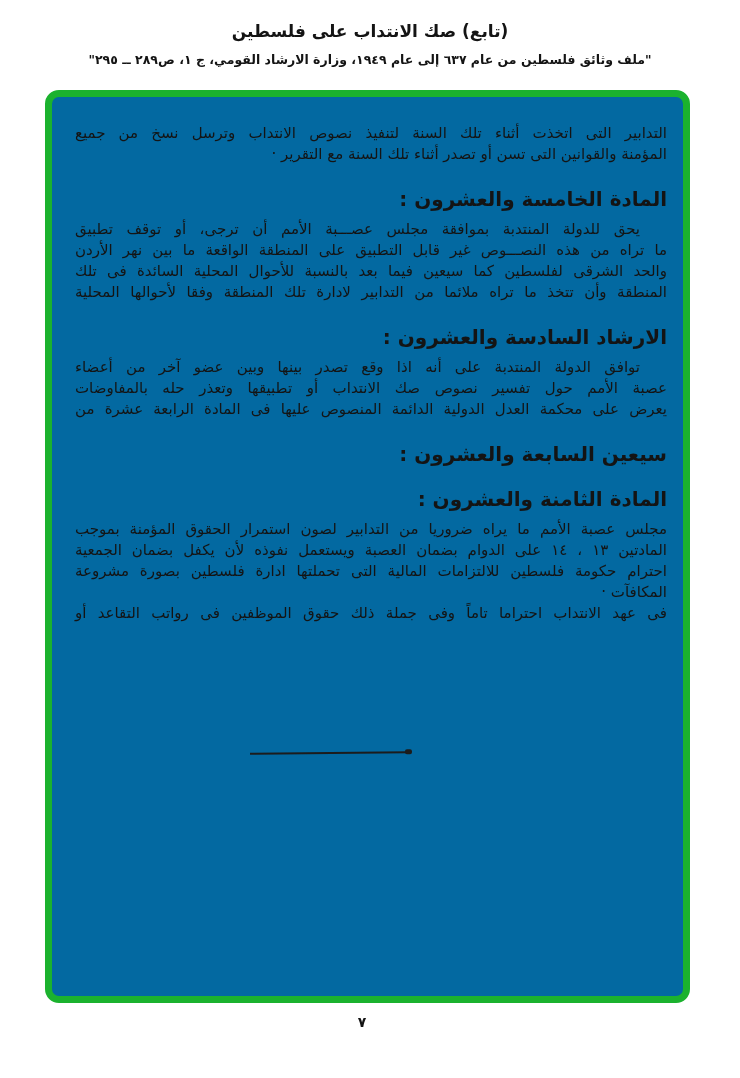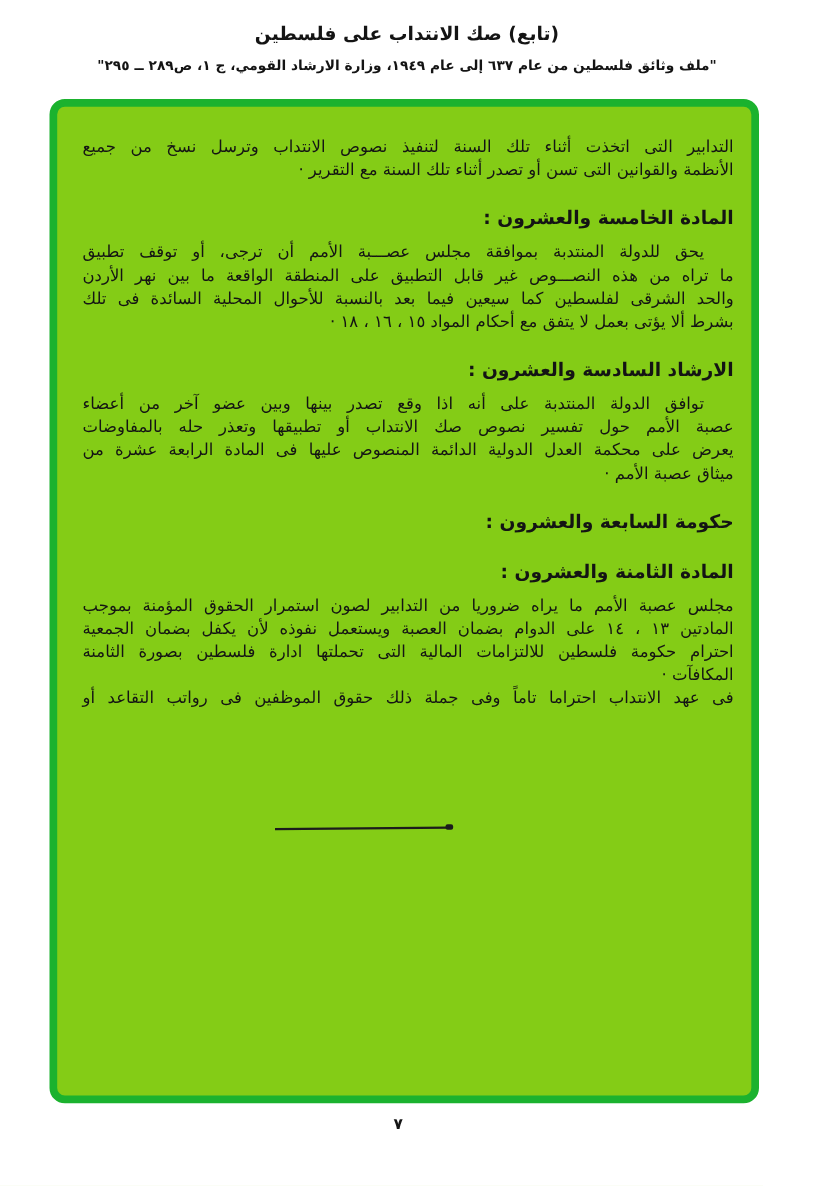--- a/index.html
+++ b/index.html
@@ -32,39 +32,39 @@
   }
   .frame {
     position: absolute;
     left: 45px;
     top: 90px;
     width: 645px;
     height: 913px;
     box-sizing: border-box;
     border: 7px solid #1bb22e;
     border-radius: 14px;
-    background: #84cc16;
+    background: #0369a1;
   }
   .doc-body {
     direction: rtl;
     padding: 26px 16px 0 23px;
     font-size: 15px;
     line-height: 21px;
     font-weight: 500;
   }
   .para { margin: 0; }
   .line {
     text-align: justify;
     text-align-last: justify;
   }
   .line.last { text-align-last: right; }
   .line.first { padding-right: 27px; }
   .article-heading {
     font-weight: 700;
-    font-size: 17px;
+    font-size: 20px;
     margin: 24px 0 9px 0;
     text-align: right;
   }
   .end-rule {
     position: absolute;
     left: 250px;
     top: 752px;
     width: 158px;
     height: 2px;
     background: #1c1c1c;
@@ -95,42 +95,41 @@
 
 <div class="header">
   <div class="doc-title">(تابع) صك الانتداب على فلسطين</div>
   <div class="doc-source">"ملف وثائق فلسطين من عام ٦٣٧ إلى عام ١٩٤٩، وزارة الارشاد القومي، ج ١، ص٢٨٩ ــ ٢٩٥"</div>
 </div>
 
 <div class="frame" style="border-color: rgb(27, 178, 46);">
   <div class="doc-body">
       <div class="para">
         <div class="line">التدابير التى اتخذت أثناء تلك السنة لتنفيذ نصوص الانتداب وترسل نسخ من جميع</div>
-        <div class="line last">الأنظمة والقوانين التى تسن أو تصدر أثناء تلك السنة مع التقرير ·</div>
+        <div class="line last">المؤمنة والقوانين التى تسن أو تصدر أثناء تلك السنة مع التقرير ·</div>
       </div>
       <div class="article-heading">المادة الخامسة والعشرون :</div>
       <div class="para">
         <div class="line first">يحق للدولة المنتدبة بموافقة مجلس عصـــبة الأمم أن ترجى، أو توقف تطبيق</div>
         <div class="line">ما تراه من هذه النصـــوص غير قابل التطبيق على المنطقة الواقعة ما بين نهر الأردن</div>
         <div class="line">والحد الشرقى لفلسطين كما سيعين فيما بعد بالنسبة للأحوال المحلية السائدة فى تلك</div>
-        <div class="line last">بشرط ألا يؤتى بعمل لا يتفق مع أحكام المواد ١٥ ، ١٦ ، ١٨ ·</div>
+        <div class="line">المنطقة وأن تتخذ ما تراه ملائما من التدابير لادارة تلك المنطقة وفقا لأحوالها المحلية</div>
       </div>
       <div class="article-heading">الارشاد السادسة والعشرون :</div>
       <div class="para">
         <div class="line first">توافق الدولة المنتدبة على أنه اذا وقع تصدر بينها وبين عضو آخر من أعضاء</div>
         <div class="line">عصبة الأمم حول تفسير نصوص صك الانتداب أو تطبيقها وتعذر حله بالمفاوضات</div>
         <div class="line">يعرض على محكمة العدل الدولية الدائمة المنصوص عليها فى المادة الرابعة عشرة من</div>
-        <div class="line last">ميثاق عصبة الأمم ·</div>
       </div>
-      <div class="article-heading">حكومة السابعة والعشرون :</div>
+      <div class="article-heading">سيعين السابعة والعشرون :</div>
       <div class="article-heading">المادة الثامنة والعشرون :</div>
       <div class="para">
         <div class="line">مجلس عصبة الأمم ما يراه ضروريا من التدابير لصون استمرار الحقوق المؤمنة بموجب</div>
         <div class="line">المادتين ١٣ ، ١٤ على الدوام بضمان العصبة ويستعمل نفوذه لأن يكفل بضمان الجمعية</div>
-        <div class="line">احترام حكومة فلسطين للالتزامات المالية التى تحملتها ادارة فلسطين بصورة الثامنة</div>
+        <div class="line">احترام حكومة فلسطين للالتزامات المالية التى تحملتها ادارة فلسطين بصورة مشروعة</div>
         <div class="line last">المكافآت ·</div>
         <div class="line">فى عهد الانتداب احتراما تاماً وفى جملة ذلك حقوق الموظفين فى رواتب التقاعد أو</div>
       </div>
     </div>
 </div>
 
 <div class="end-rule"></div>
 
 <div class="page-number">٧</div>
 

